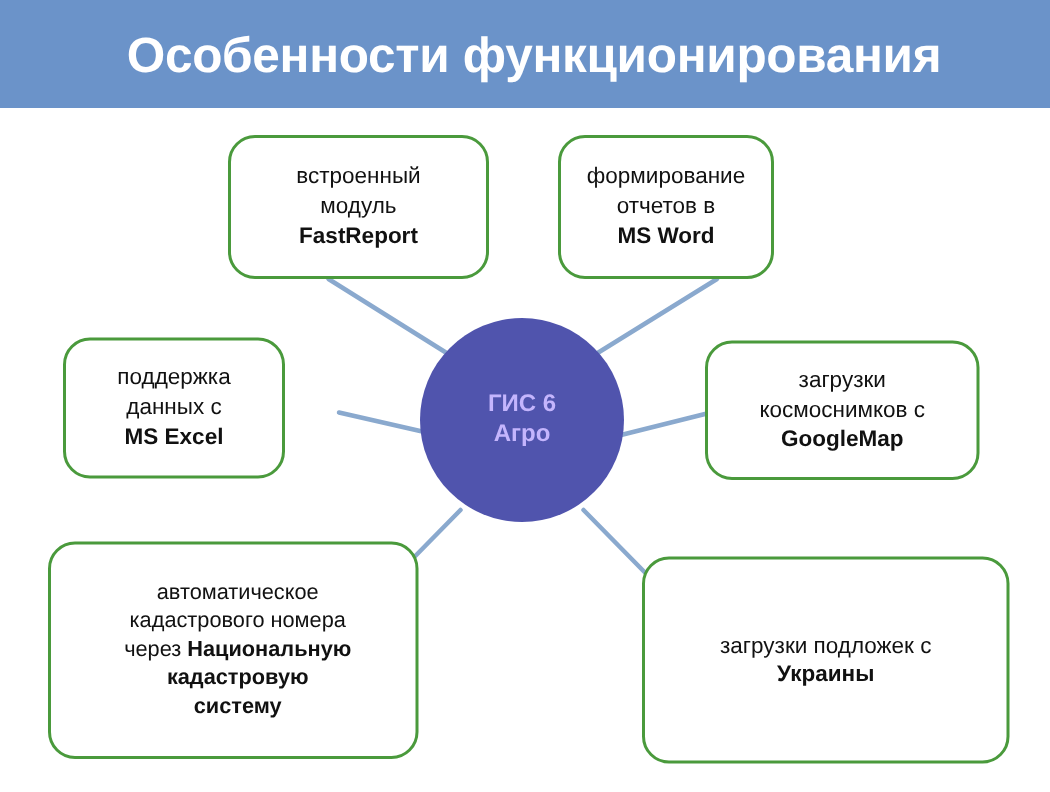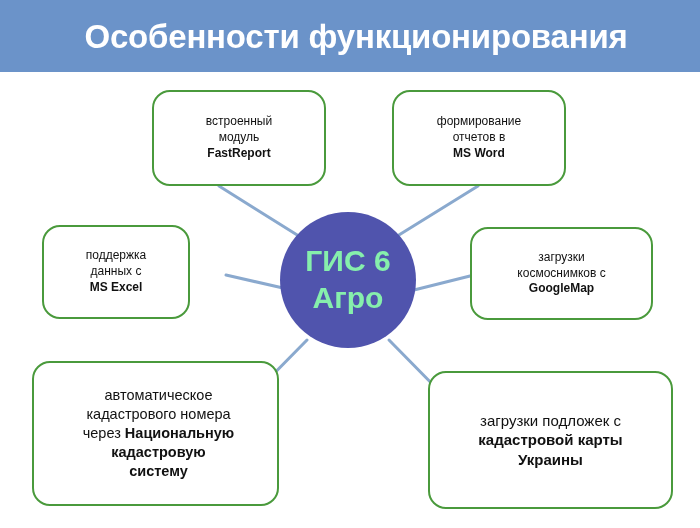--- a/index.html
+++ b/index.html
@@ -57,48 +57,48 @@
     left: 280px;
     top: 212px;
     width: 136px;
     height: 136px;
     border-radius: 50%;
     background: #5054ad;
     display: flex;
     flex-direction: column;
     align-items: center;
     justify-content: center;
-    color: #86efac;
+    color: #c4b5fd;
     font-weight: bold;
-    font-size: 30px;
+    font-size: 16px;
     line-height: 1.22;
     text-align: center;
   }
 
   
   .fbox {
     position: absolute;
     box-sizing: border-box;
     background: #ffffff;
     border: 2.5px solid #4a9a3c;
     border-radius: 18px;
     display: flex;
     align-items: center;
     justify-content: center;
     text-align: center;
     color: #111111;
-    font-size: 12px;
+    font-size: 15px;
     line-height: 1.33;
     padding: 6px 10px;
   }
   .fbox .txt { display: block; }
   .fbox b { font-weight: bold; }
 
   .box-top-left    { left: 152px; top: 90px;  width: 174px; height: 96px; }
-  .box-top-right   { left: 372px; top: 90px;  width: 174px; height: 96px; margin-left: 20px; }
+  .box-top-right   { left: 372px; top: 90px;  width: 144px; height: 96px; }
   .box-mid-left    { left: 42px;  top: 225px; width: 148px; height: 94px; }
   .box-mid-right   { left: 470px; top: 227px; width: 183px; height: 93px; }
   .box-bot-left    { left: 32px;  top: 361px; width: 247px; height: 145px; }
   .box-bot-right   { left: 428px; top: 371px; width: 245px; height: 138px; }
 
   .box-bot-left  { font-size: 14.5px; line-height: 1.3; padding-left: 16px; }
   .box-bot-right { font-size: 15px; line-height: 1.3; }
 </style>
 </head>
 <body>
@@ -163,18 +163,17 @@
       <span class="txt">кадастрового номера</span>
       <span class="txt"><span>через </span><b>Национальную</b></span>
       <b class="txt">кадастровую</b>
       <b class="txt">систему</b>
     </div>
   </div>
 
   <div class="fbox box-bot-right">
     <div>
       <span class="txt">загрузки подложек с</span>
-      <b class="txt">кадастровой карты</b>
       <b class="txt">Украины</b>
     </div>
   </div>
 
 </div>
 
 </body></html>

